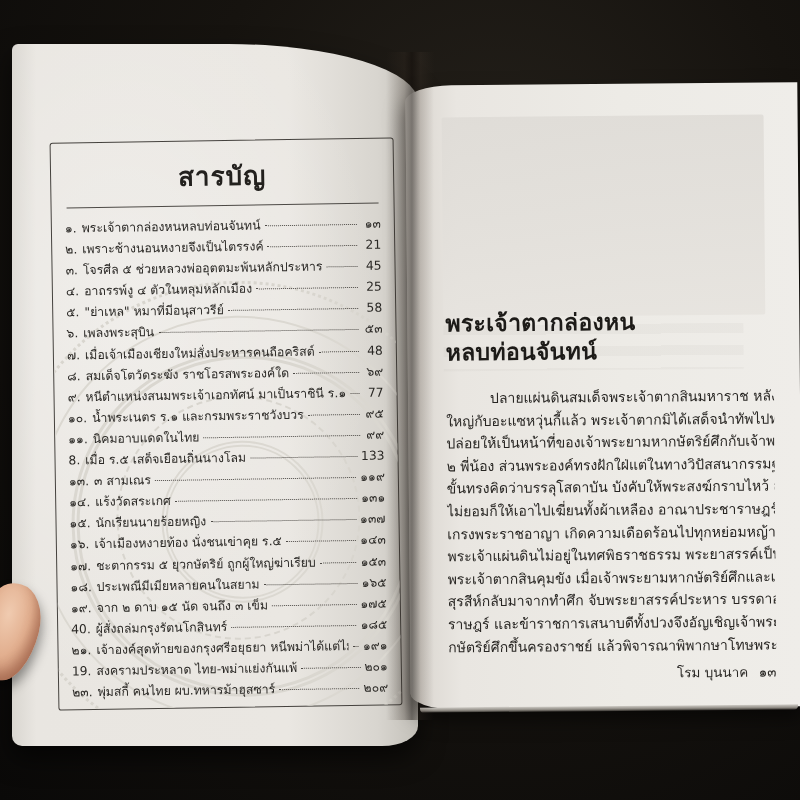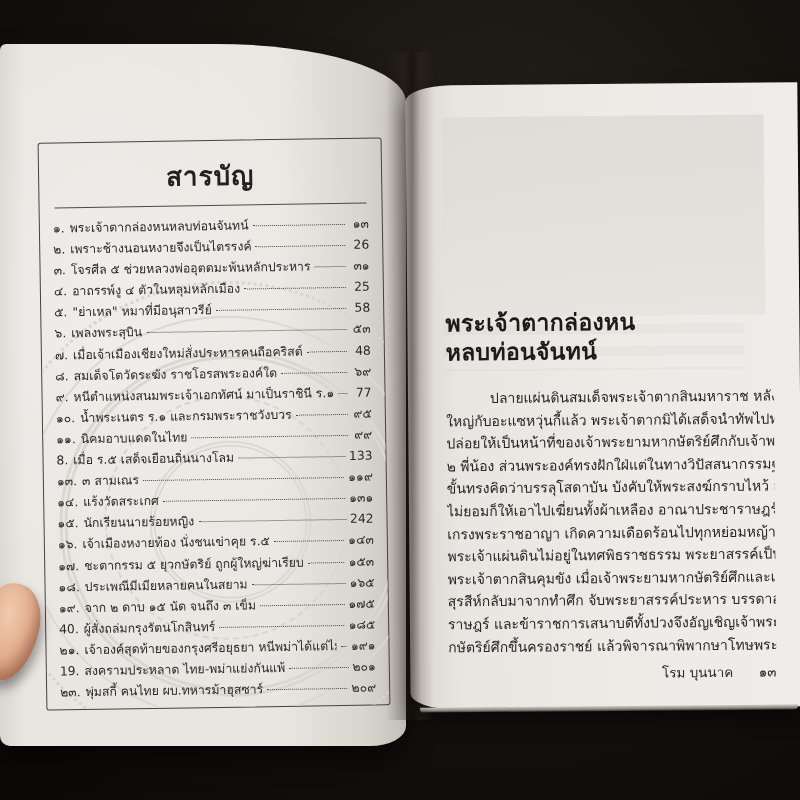--- a/index.html
+++ b/index.html
@@ -1,21 +1,21 @@
 <!DOCTYPE html>
 <html><head>
 <meta charset="utf-8">
 <style>
   html,body{margin:0;padding:0;}
   body{width:800px;height:800px;overflow:hidden;
        font-family:"DejaVu Sans", sans-serif;}
   .scene{position:relative;width:800px;height:800px;overflow:hidden;
          background:radial-gradient(ellipse at 62% 28%, #26221c 0%, #16130f 45%, #0a0908 100%);}
   
-  .page-left{position:absolute;left:0;top:44px;width:406px;height:702px;
+  .page-left{position:absolute;left:12px;top:44px;width:406px;height:702px;
     background:
       radial-gradient(ellipse at 28% 38%, rgba(255,255,255,0.30), transparent 62%),
       linear-gradient(90deg,#d9d6d0 0%,#e9e6e1 6%,#eae7e2 68%,#d8d5cf 90%,#c3c0b9 100%);
     border-radius:6px 0 0 10px;
     border-top-right-radius:190px 58px;
     border-bottom-right-radius:36px 20px;
     box-shadow:0 12px 26px rgba(0,0,0,0.6);}
   
   .page-right{position:absolute;left:408px;top:84px;width:392px;height:624px;
     background:linear-gradient(90deg,#c7c4be 0%,#dcd8d2 3%,#e9e6e1 13%,#edebe6 55%,#efede9 100%);
@@ -62,21 +62,21 @@
     background:repeating-linear-gradient(180deg,rgba(190,186,180,0.25) 0 10px,transparent 10px 22px);
     opacity:0.5;}
   .chapter{position:absolute;left:38px;top:224px;width:330px;color:#1d1b18;}
   .chapter-title{font-size:23px;font-weight:bold;line-height:29px;letter-spacing:0.3px;}
   .body-text{position:absolute;left:38px;top:302px;width:328px;font-size:14px;
     line-height:22.6px;color:#282623;}
   .body-text .body-line{white-space:nowrap;overflow:hidden;}
   .body-text .body-line:first-child{text-indent:44px;}
   .author-row{position:absolute;left:38px;top:578px;width:328px;text-align:right;
     font-size:13.5px;color:#2a2825;}
-  .author-name{margin-right:21px;}
+  .author-name{margin-right:6px;}
   
   .thumb{position:absolute;left:-20px;top:583px;width:58px;height:98px;z-index:8;
     background:radial-gradient(ellipse at 42% 32%, #f0cbb0 0%, #e2af8f 45%, #c2876a 78%, #aa7156 100%);
     border-radius:48% 52% 50% 50% / 40% 46% 60% 54%;
     transform:rotate(14deg);
     box-shadow:3px 7px 12px rgba(0,0,0,0.40), inset -5px -7px 12px rgba(120,60,40,0.35);}
 </style>
 </head>
 <body>
 
@@ -97,28 +97,28 @@
             <span class="toc-num">๑.</span>
             <span class="toc-name">พระเจ้าตากล่องหนหลบท่อนจันทน์</span>
             <span class="toc-dots"></span>
             <span class="toc-pg">๑๓</span>
           </div>
 
           <div class="toc-entry">
             <span class="toc-num">๒.</span>
             <span class="toc-name">เพราะช้างนอนหงายจึงเป็นไตรรงค์</span>
             <span class="toc-dots"></span>
-            <span class="toc-pg">26</span>
+            <span class="toc-pg">21</span>
           </div>
 
           <div class="toc-entry">
             <span class="toc-num">๓.</span>
             <span class="toc-name">โจรศีล ๕ ช่วยหลวงพ่ออุตตมะพ้นหลักประหาร</span>
             <span class="toc-dots"></span>
-            <span class="toc-pg">๓๑</span>
+            <span class="toc-pg">45</span>
           </div>
 
           <div class="toc-entry">
             <span class="toc-num">๔.</span>
             <span class="toc-name">อาถรรพ์งู ๔ ตัวในหลุมหลักเมือง</span>
             <span class="toc-dots"></span>
             <span class="toc-pg">25</span>
           </div>
 
           <div class="toc-entry">
@@ -188,21 +188,21 @@
             <span class="toc-num">๑๔.</span>
             <span class="toc-name">แร้งวัดสระเกศ</span>
             <span class="toc-dots"></span>
             <span class="toc-pg">๑๓๑</span>
           </div>
 
           <div class="toc-entry">
             <span class="toc-num">๑๕.</span>
             <span class="toc-name">นักเรียนนายร้อยหญิง</span>
             <span class="toc-dots"></span>
-            <span class="toc-pg">242</span>
+            <span class="toc-pg">๑๓๗</span>
           </div>
 
           <div class="toc-entry">
             <span class="toc-num">๑๖.</span>
             <span class="toc-name">เจ้าเมืองหงายท้อง นั่งชนเข่าคุย ร.๕</span>
             <span class="toc-dots"></span>
             <span class="toc-pg">๑๔๓</span>
           </div>
 
           <div class="toc-entry">

